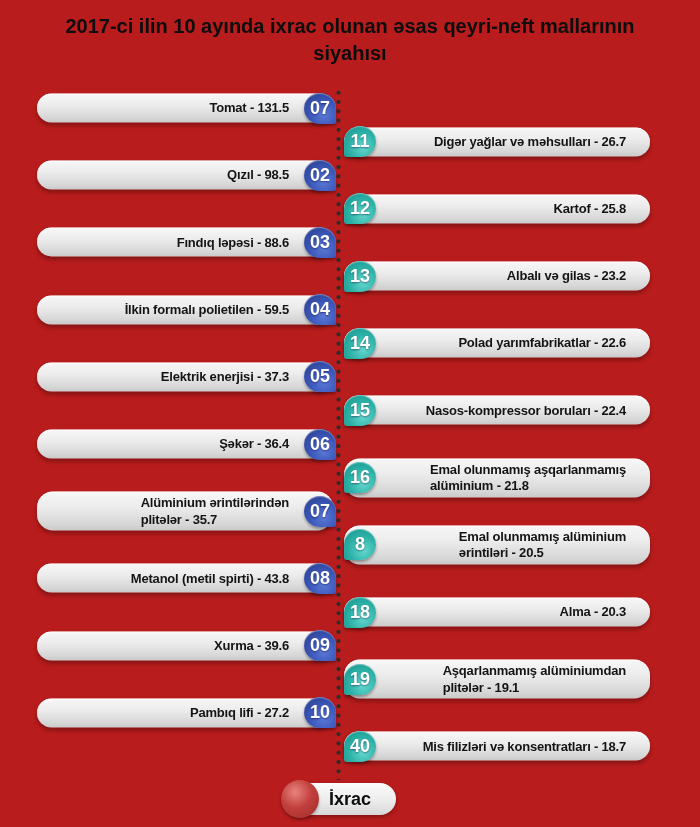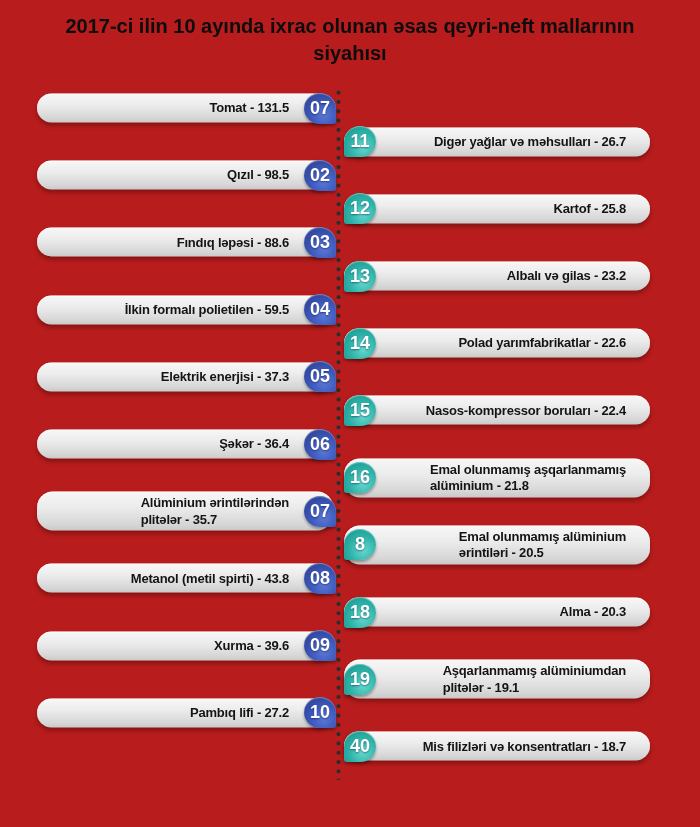--- a/index.html
+++ b/index.html
@@ -194,13 +194,19 @@
     <div class="badge">10</div>
   </div>
       <div class="row right" style="top: 731.4px;">
     <div class="pill">
       <span class="item-label">Mis filizləri və konsentratları - 18.7</span>
     </div>
     <div class="badge">40</div>
   </div>
     </div>
 
+  <div class="footer">
+    <div class="footer-dot"></div>
+    <div class="footer-pill">
+      <span>İxrac</span>
+    </div>
+  </div>
 </div>
 
 </body></html>

